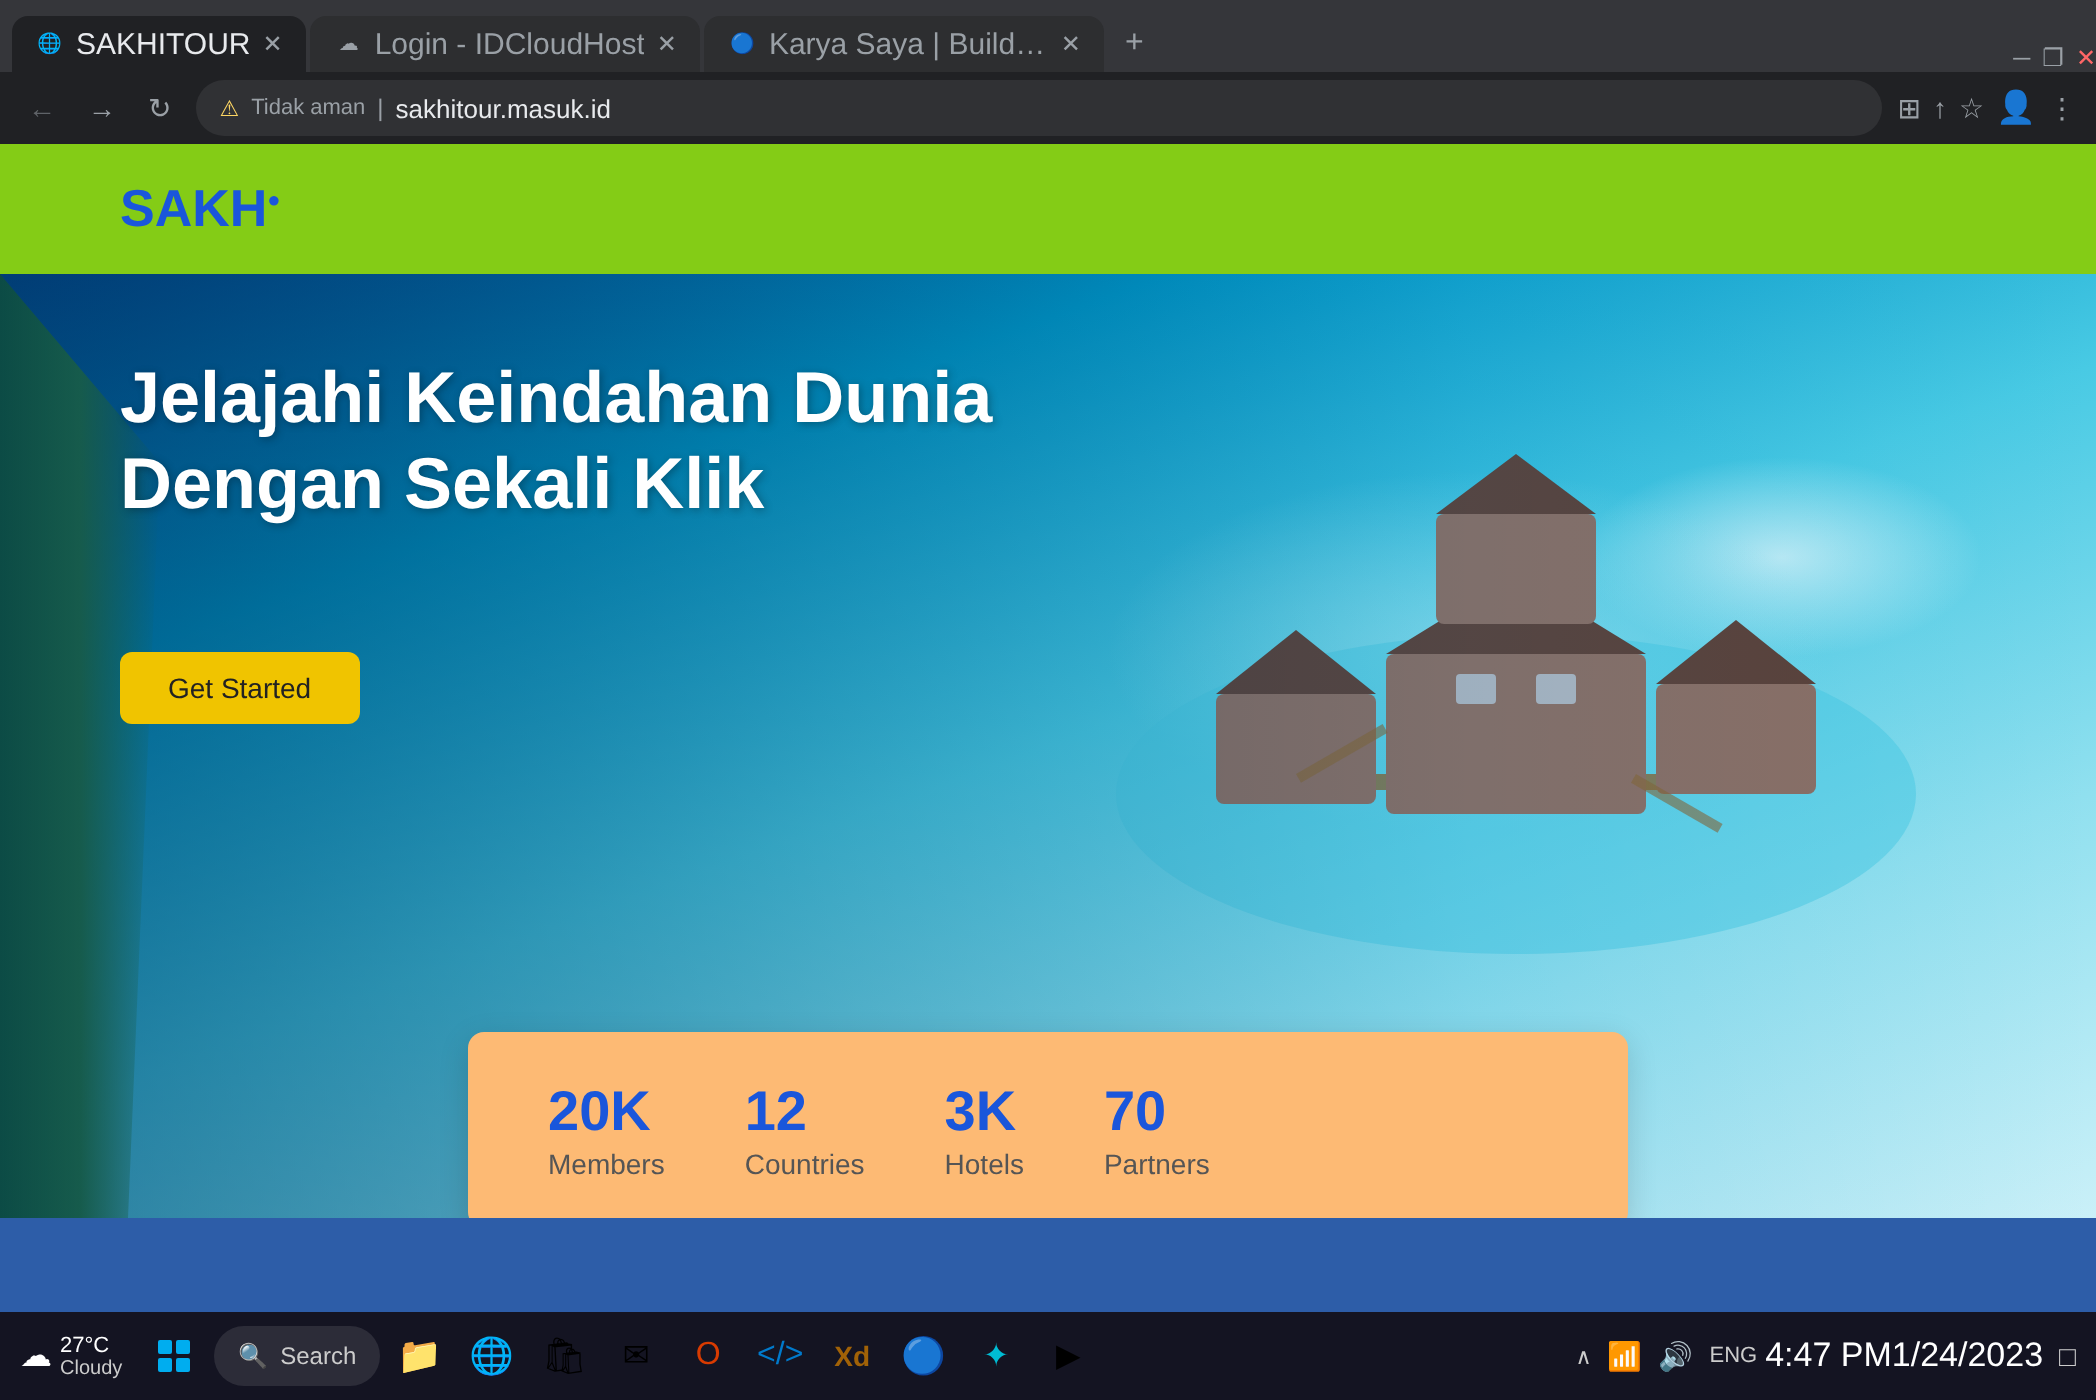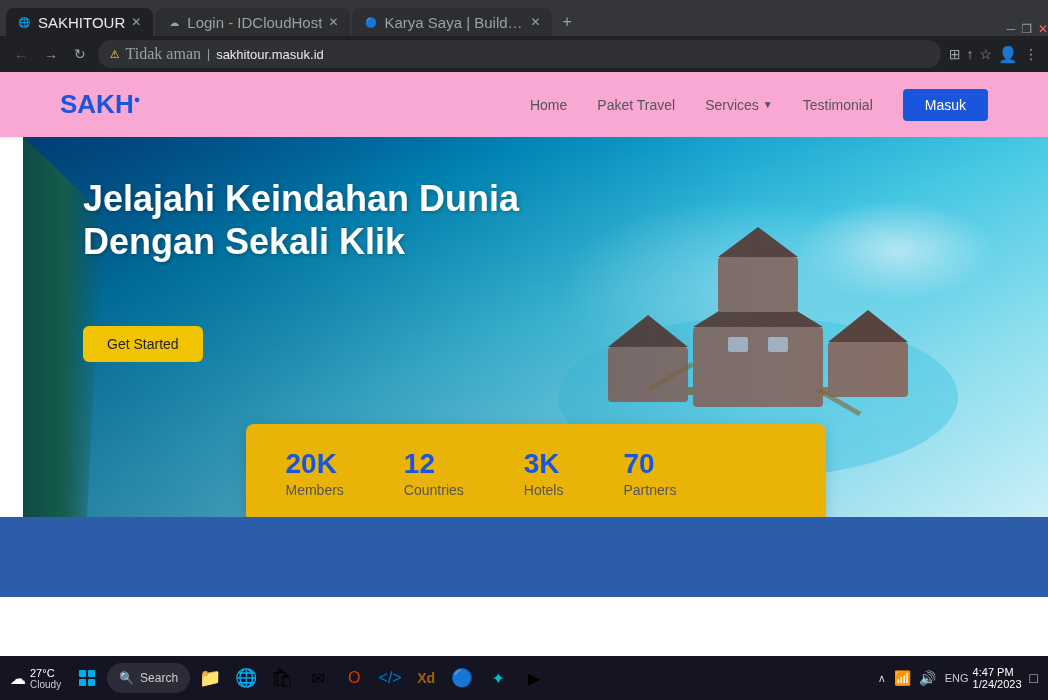--- a/index.html
+++ b/index.html
@@ -76,21 +76,21 @@
 
     
     .window-content {
       height: calc(700px - 72px - 44px);
       background: #fff;
       overflow: hidden;
     }
 
     
     .navbar {
-      background: #f9a8d4;
+      background: #84cc16;
       padding: 0 60px;
       height: 65px;
       display: flex;
       align-items: center;
       justify-content: space-between;
       box-shadow: 0 1px 3px rgba(0,0,0,0.1);
     }
     .logo {
       font-size: 26px;
       font-weight: bold;
@@ -107,23 +107,22 @@
       padding: 8px 22px;
       border-radius: 4px;
       font-size: 14px;
       cursor: pointer;
       font-weight: 500;
     }
 
     
     .hero {
       position: relative;
-      height: 380px;
+      height: 472px;
       overflow: hidden;
-      margin-left: 23px;
     }
     
     .hero-overlay {
       position: absolute;
       top: 0; left: 0; right: 0; bottom: 0;
       background: linear-gradient(
         to right,
         rgba(0, 60, 100, 0.55) 0%,
         rgba(0, 60, 100, 0.25) 40%,
         rgba(0, 120, 180, 0.1) 70%,
@@ -190,25 +189,25 @@
       cursor: pointer;
       font-weight: 500;
     }
 
     
     .stats-section {
       position: absolute;
       bottom: -5px;
       left: 50%;
       transform: translateX(-50%);
-      background: #eab308;
+      background: #fdba74;
       border-radius: 8px;
       padding: 24px 40px;
       display: flex;
-      gap: 60px;
+      gap: 40px;
       box-shadow: 0 4px 15px rgba(0,0,0,0.15);
       z-index: 10;
       min-width: 580px;
     }
     .stat-item { text-align: left; }
     .stat-number { font-size: 28px; font-weight: bold; color: #1a56db; }
     .stat-label { font-size: 14px; color: #555; margin-top: 2px; }
 
     
     .below-hero {
@@ -242,21 +241,21 @@
       padding: 3px 12px;
       gap: 6px;
       color: #ccc;
       font-size: 12px;
       cursor: pointer;
       height: 30px;
     }
     .taskbar-app { width: 32px; height: 32px; display: flex; align-items: center; justify-content: center; cursor: pointer; border-radius: 4px; }
     .taskbar-spacer { flex: 1; }
     .taskbar-right { display: flex; align-items: center; gap: 8px; color: #ccc; font-size: 11px; }
-    .taskbar-time { display: flex; flex-direction: column; font-size: 11px; color: #fff; }
+    .taskbar-time { display: flex; flex-direction: row; align-items: flex-end; font-size: 17px; color: #fff; }
 
     .address-bar-container {
       display: flex;
       align-items: center;
       flex: 1;
       background: #303134;
       border-radius: 20px;
       padding: 3px 12px;
       height: 28px;
       gap: 6px;
@@ -293,49 +292,39 @@
       <span class="window-ctrl-btn" style="color:#f66;">✕</span>
     </div>
   </div>
 
   <div class="address-bar">
     <span class="nav-btn disabled">←</span>
     <span class="nav-btn">→</span>
     <span class="nav-btn">↻</span>
     <div class="address-bar-container">
       <span class="address-lock">⚠</span>
-      <span style="color:#9aa0a6;font-size:16px;font-family:Liberation Serif, serif;">Tidak aman</span>
+      <span style="color:#9aa0a6;font-size:11px;">Tidak aman</span>
       <span style="color:#9aa0a6;font-size:12px;">|</span>
       <span class="address-text">sakhitour.masuk.id</span>
     </div>
     <div class="browser-actions">
       <span class="browser-action-btn">⊞</span>
       <span class="browser-action-btn">↑</span>
       <span class="browser-action-btn">☆</span>
       <span class="browser-action-btn" style="font-size:16px;">👤</span>
       <span class="browser-action-btn">⋮</span>
     </div>
   </div>
 </div>
 
 <div class="window-content">
 
   <nav class="navbar">
     <div class="logo">
       <span>SAKH</span><span style="font-size:11px;vertical-align:super;color:#1a56db;">●</span>
-    </div>
-    <div class="nav-links">
-      <a class="nav-link">Home</a>
-      <a class="nav-link">Paket Travel</a>
-      <a class="nav-link nav-services">
-        <span>Services</span>
-        <span style="font-size:10px;">▼</span>
-      </a>
-      <a class="nav-link">Testimonial</a>
-      <button class="masuk-btn">Masuk</button>
     </div>
   </nav>
 
   <section class="hero">
     <div class="hero-water">
 
       <div class="tree-area"></div>
 
       <div class="bungalow-container">
         <svg width="420" height="280" viewBox="0 0 420 280">

